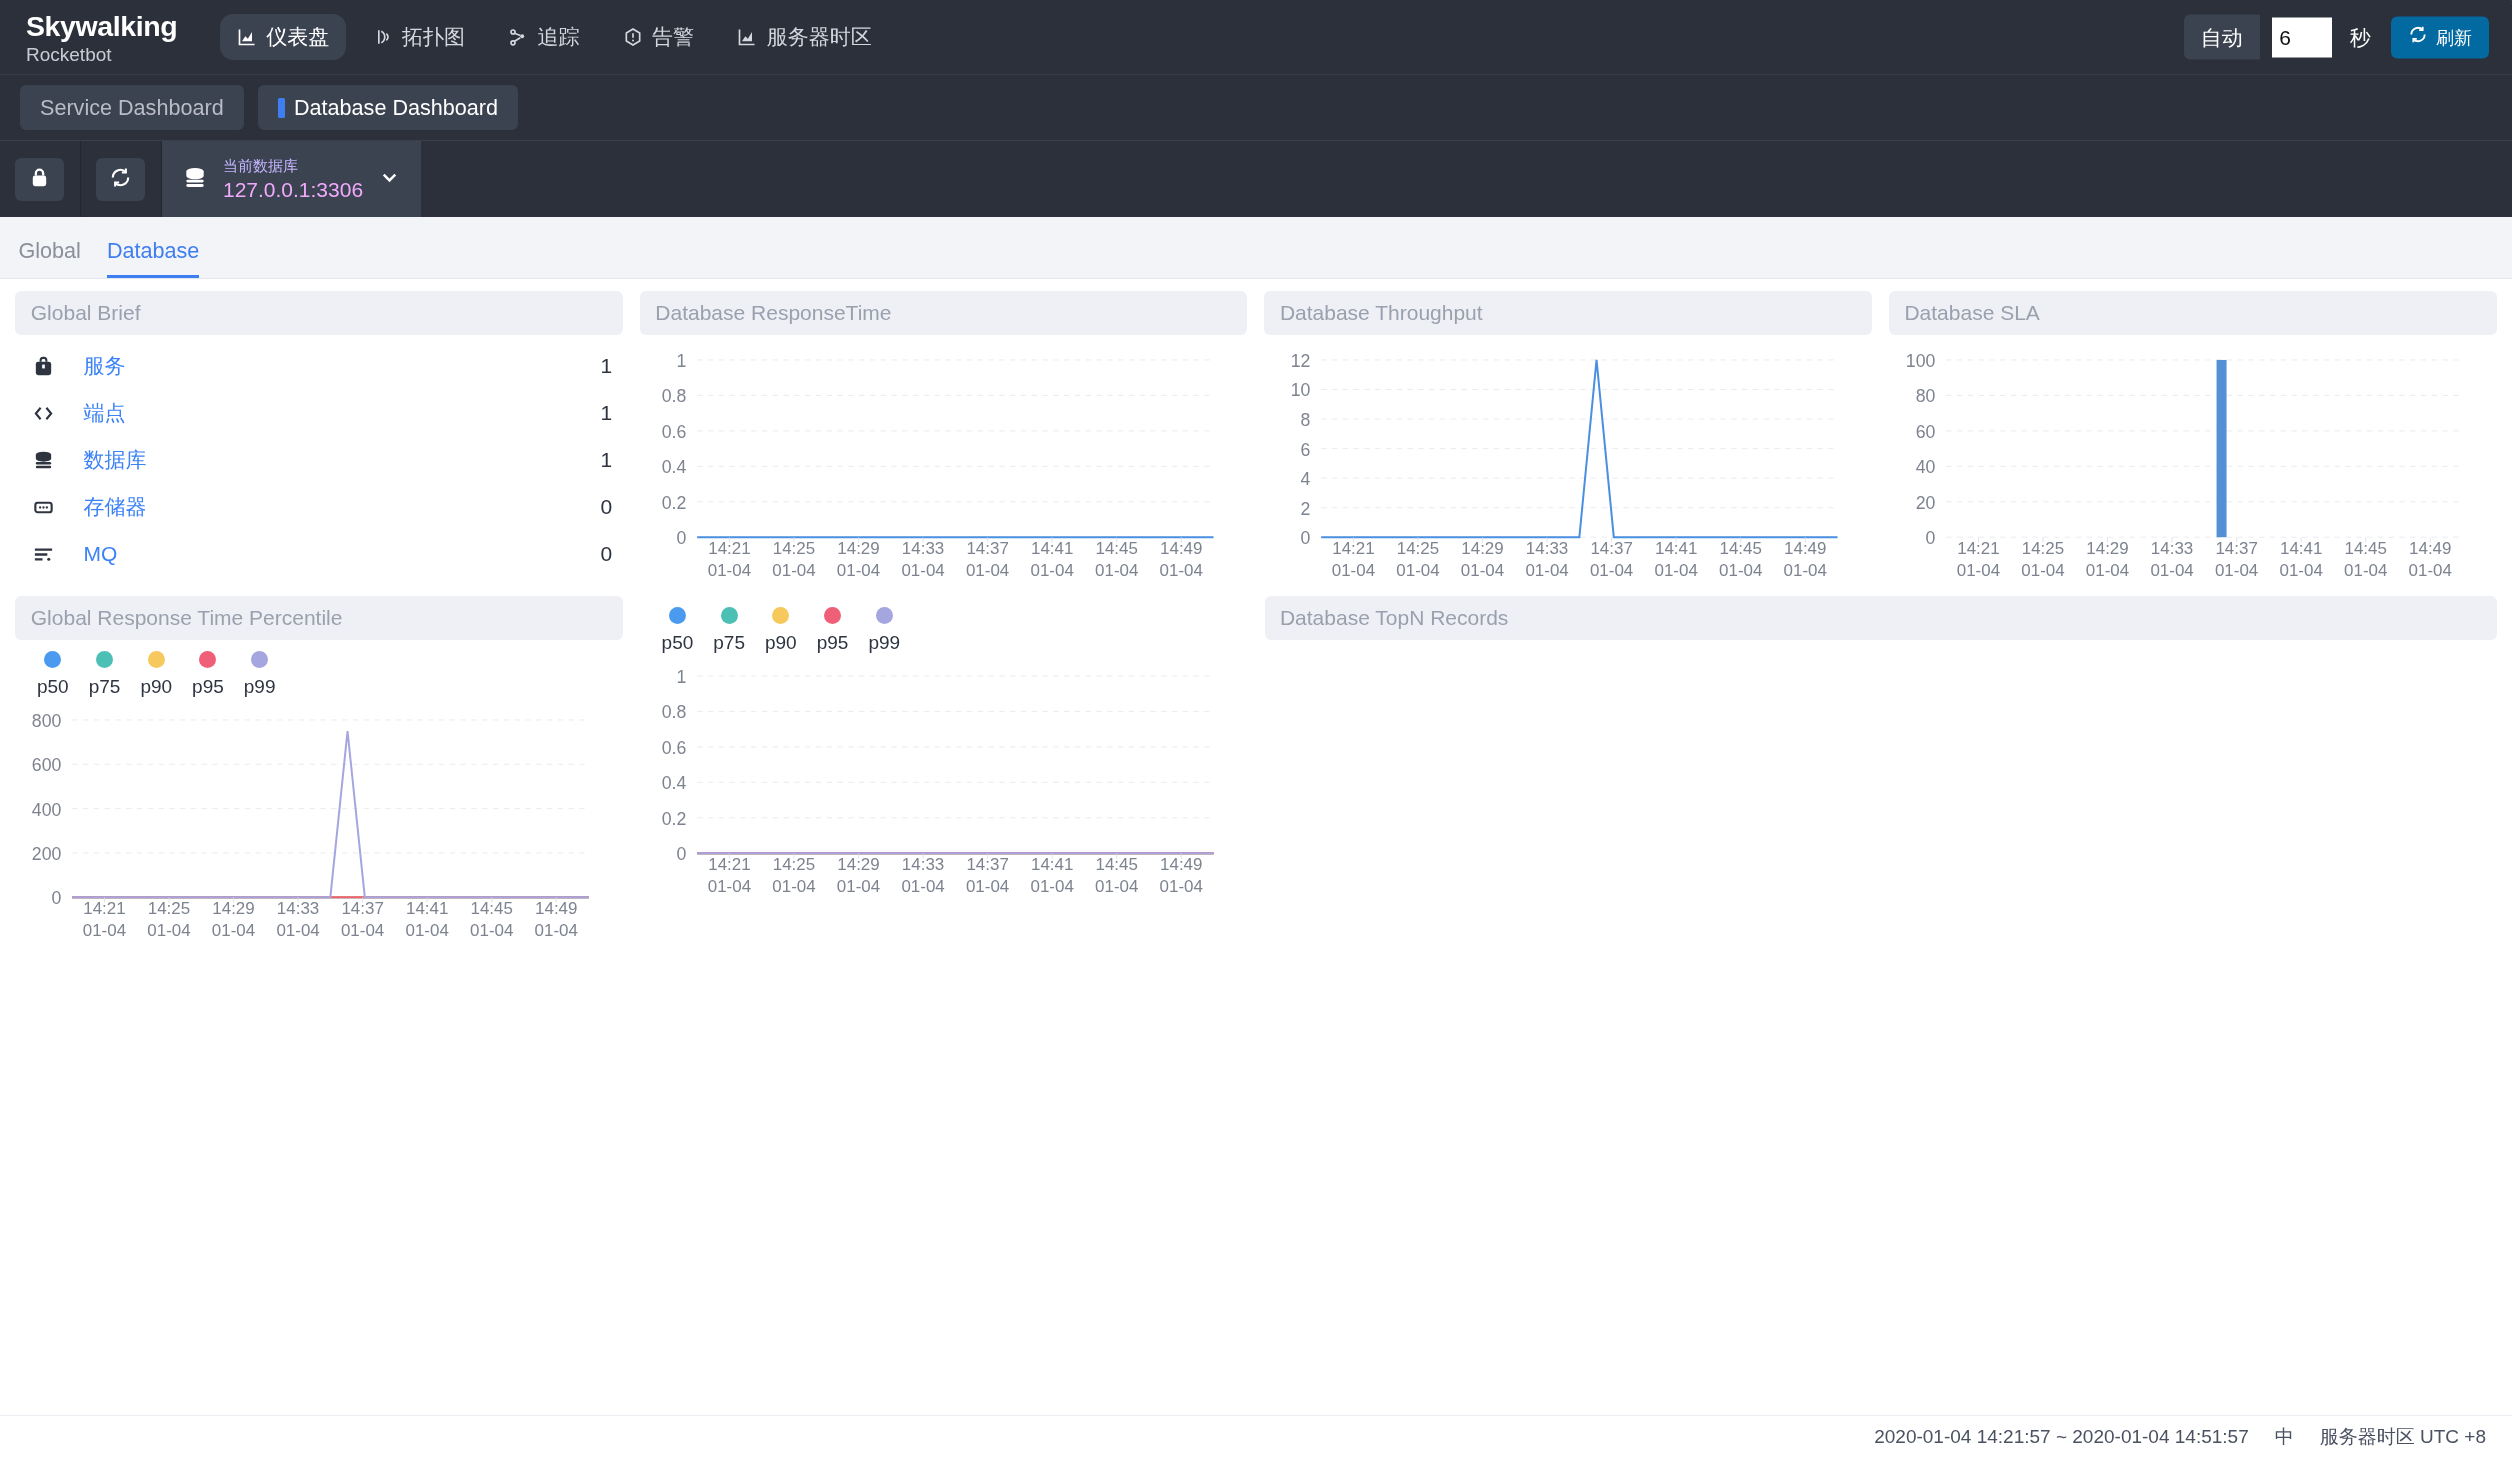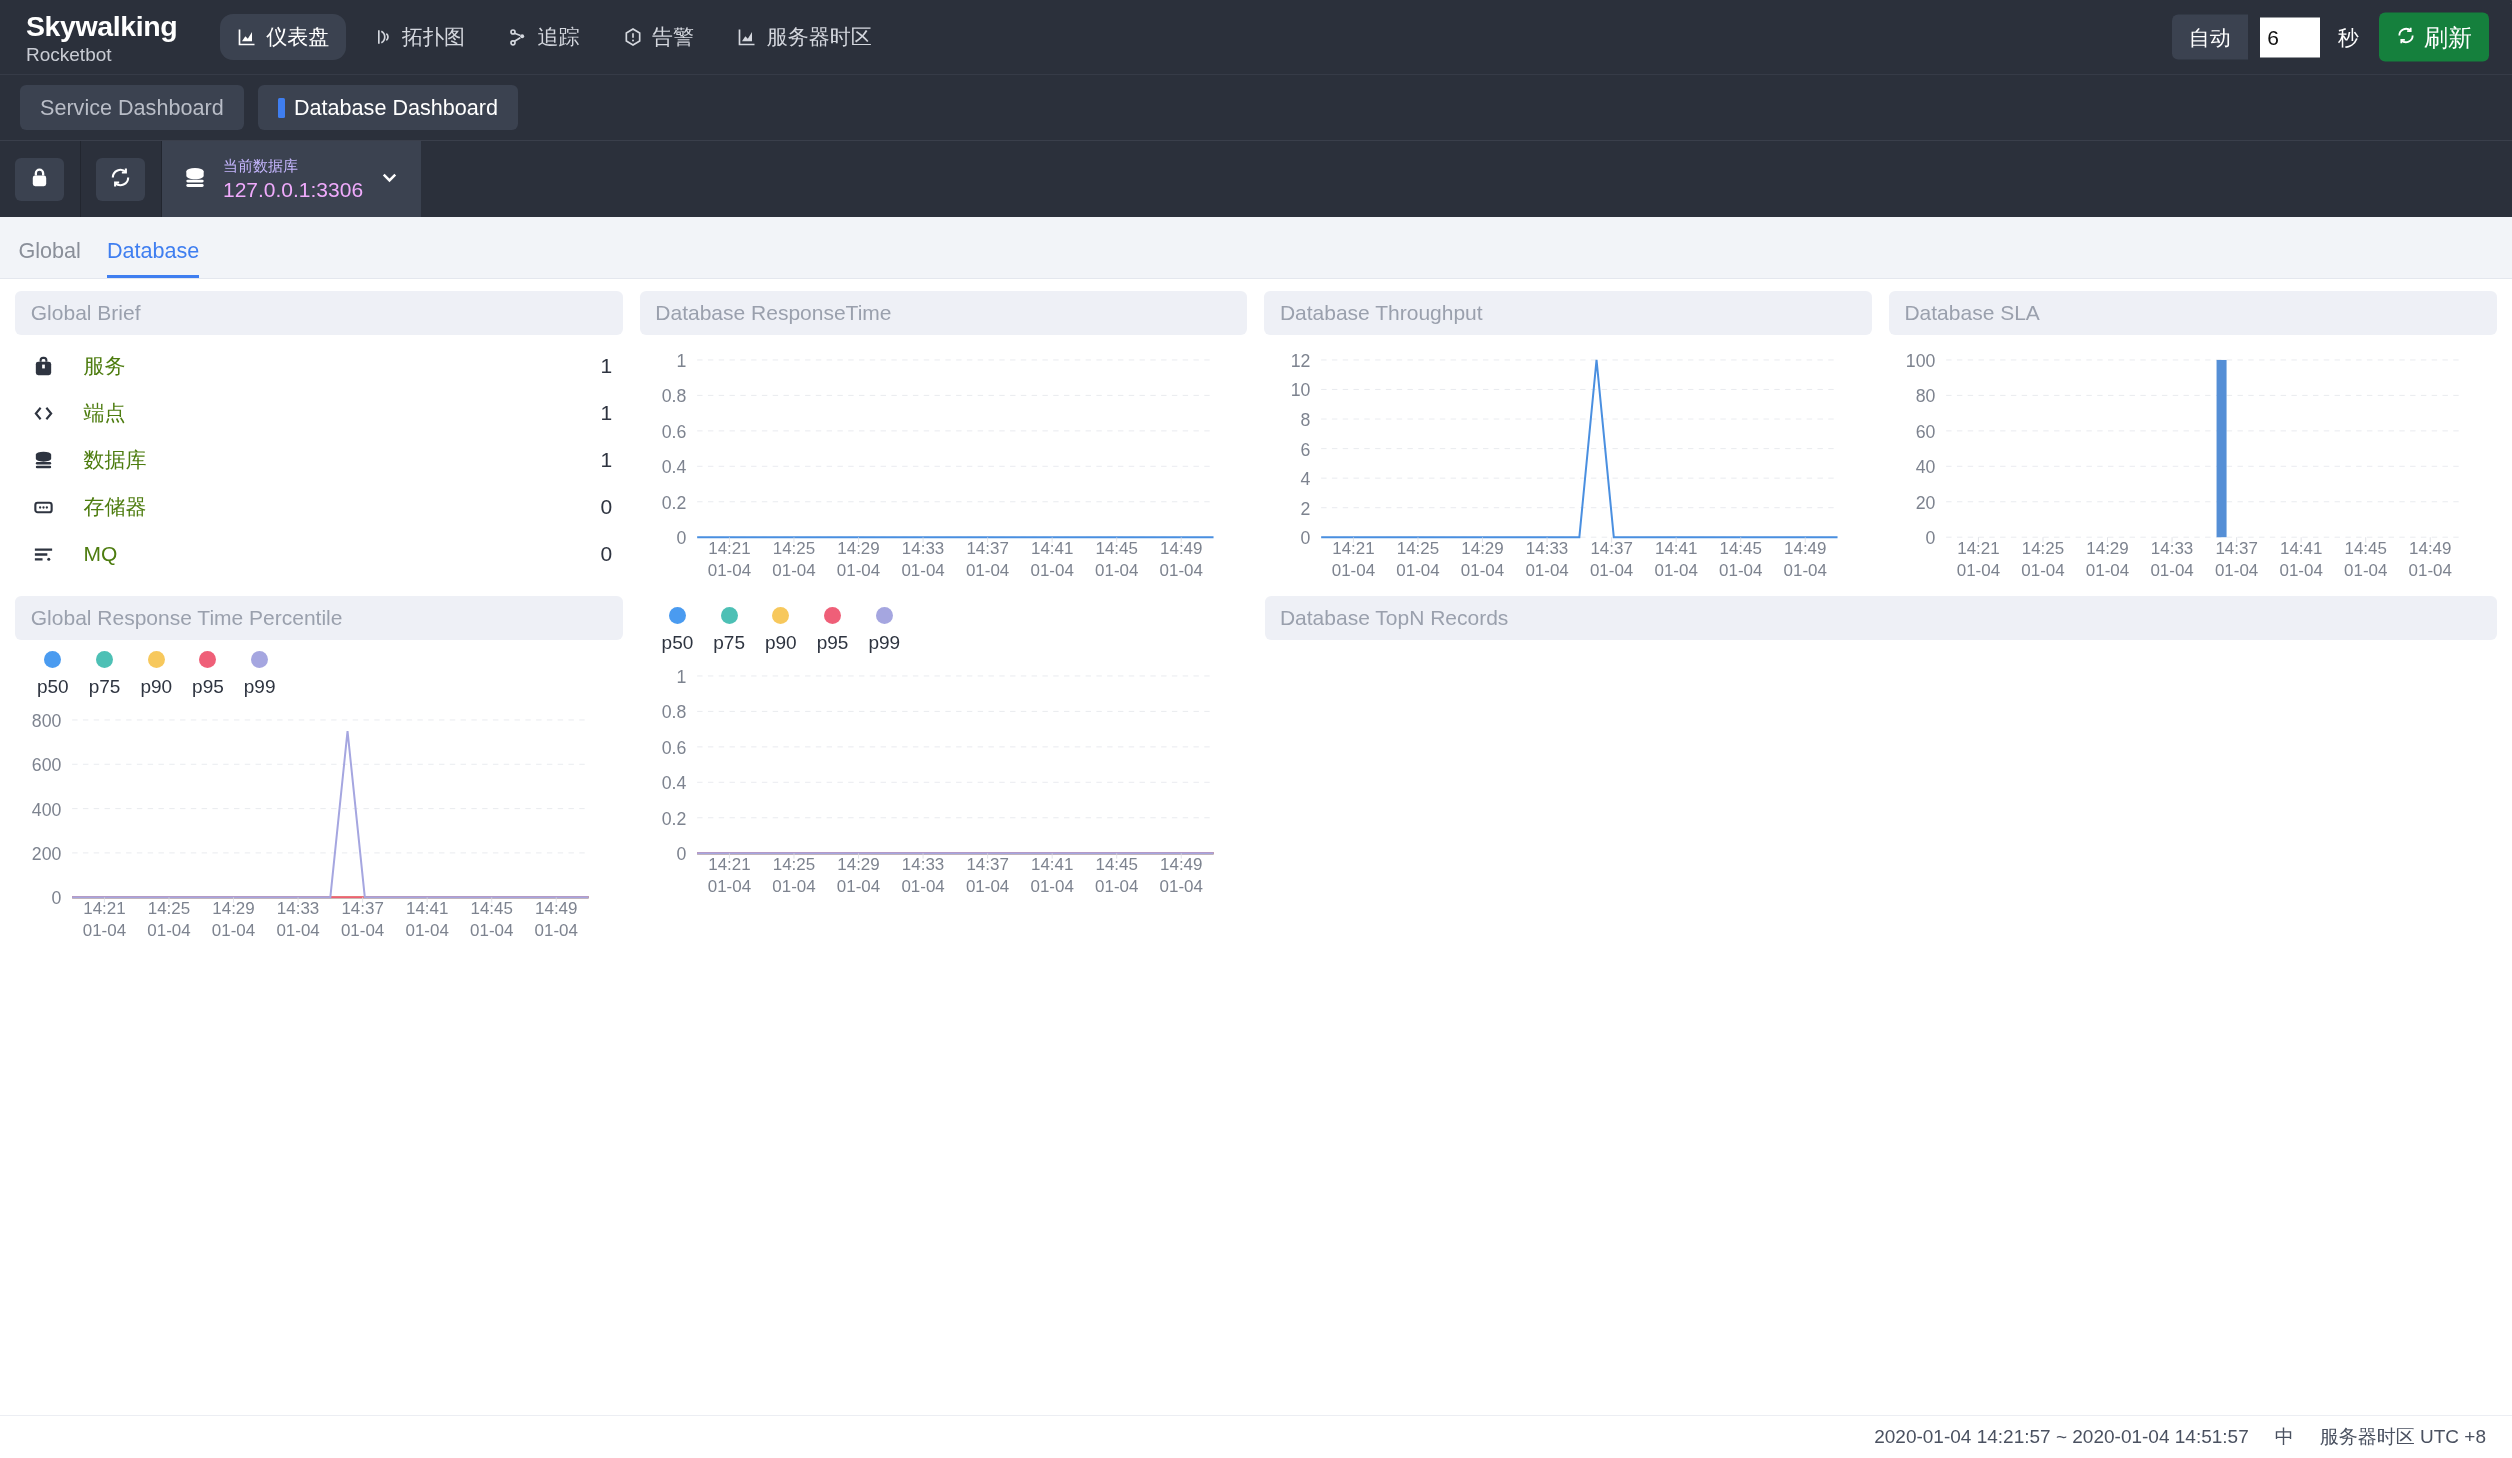--- a/index.html
+++ b/index.html
@@ -48,21 +48,21 @@
     background: #3b4250; color: #ffffff; font-size: 21px;
     padding: 8.5px 17px; border-radius: 6.2px 0 0 6.2px; cursor: pointer;
   }
   .sec-input {
     width: 60px; height: 40px; background: #ffffff; border: none;
     color: #111; font-size: 21px; padding: 0 7.7px;
     font-family: "Liberation Sans", sans-serif;
   }
   .sec-unit { color: #ffffff; font-size: 21px; margin: 0 7.7px 0 6.2px; }
   .refresh-btn {
-    background: #15803d; color: #ffffff; font-size: 24px;
+    background: #0369a1; color: #ffffff; font-size: 18px;
     padding: 8.5px 17px; border-radius: 6.2px; cursor: pointer;
     display: flex; align-items: center; gap: 8.5px;
   }
 
   
   .dashbar {
     height: 66px; background: #2b303b;
     display: flex; align-items: center; padding: 0 20px; gap: 14px;
     border-top: 0.8px solid #363b47;
   }
@@ -117,21 +117,21 @@
     background: #eef0f6; border-radius: 6.2px;
     padding: 10px 15.4px; font-size: 21px; color: #9aa0ad;
   }
   .panel-body { padding: 7.7px 0 0 0; }
 
   
   .brief-row {
     display: flex; align-items: center; height: 47px; padding: 0 10.8px 0 17px;
   }
   .brief-ico { width: 31px; display: flex; align-items: center; }
-  .brief-name { font-size: 21px; color: #4d7c0f; margin-left: 20px; }
+  .brief-name { font-size: 21px; color: #3b82f6; margin-left: 20px; }
   .brief-val { margin-left: auto; font-size: 21px; color: #2e3440; }
 
   
   .legend { display: flex; align-items: center; gap: 20px; padding: 10.8px 0 4.6px 21.6px; }
   .legend-item { display: flex; align-items: center; gap: 8.5px; cursor: pointer; flex-direction: column; }
   .legend-dot { width: 17px; height: 17px; border-radius: 50%; }
   .legend-label { font-size: 19px; color: #2e3440; }
 
   .chart-wrap { position: relative; }
   .chart-wrap svg { display: block; }

